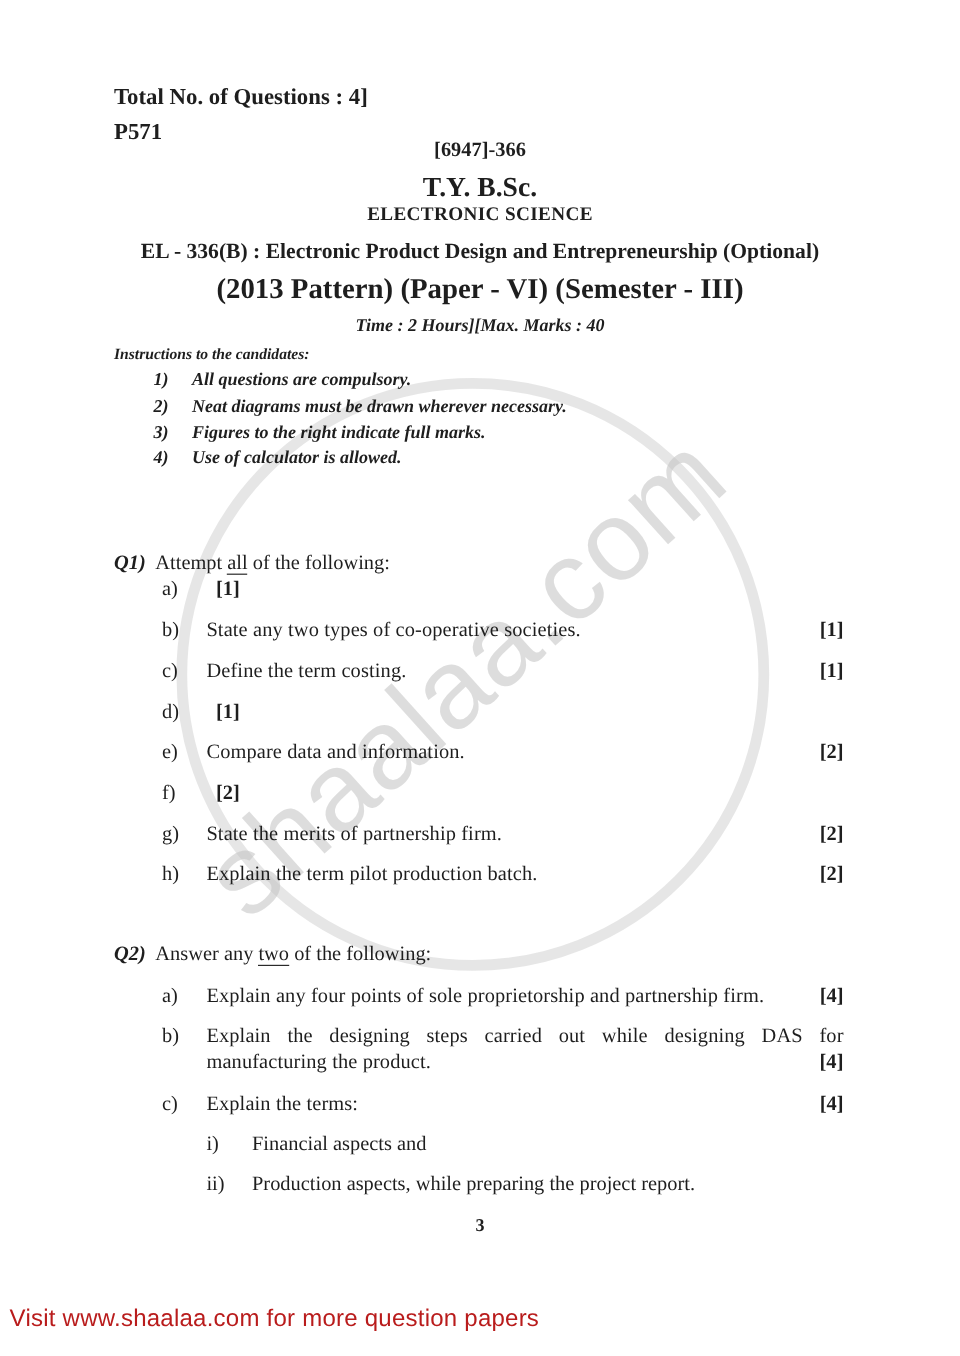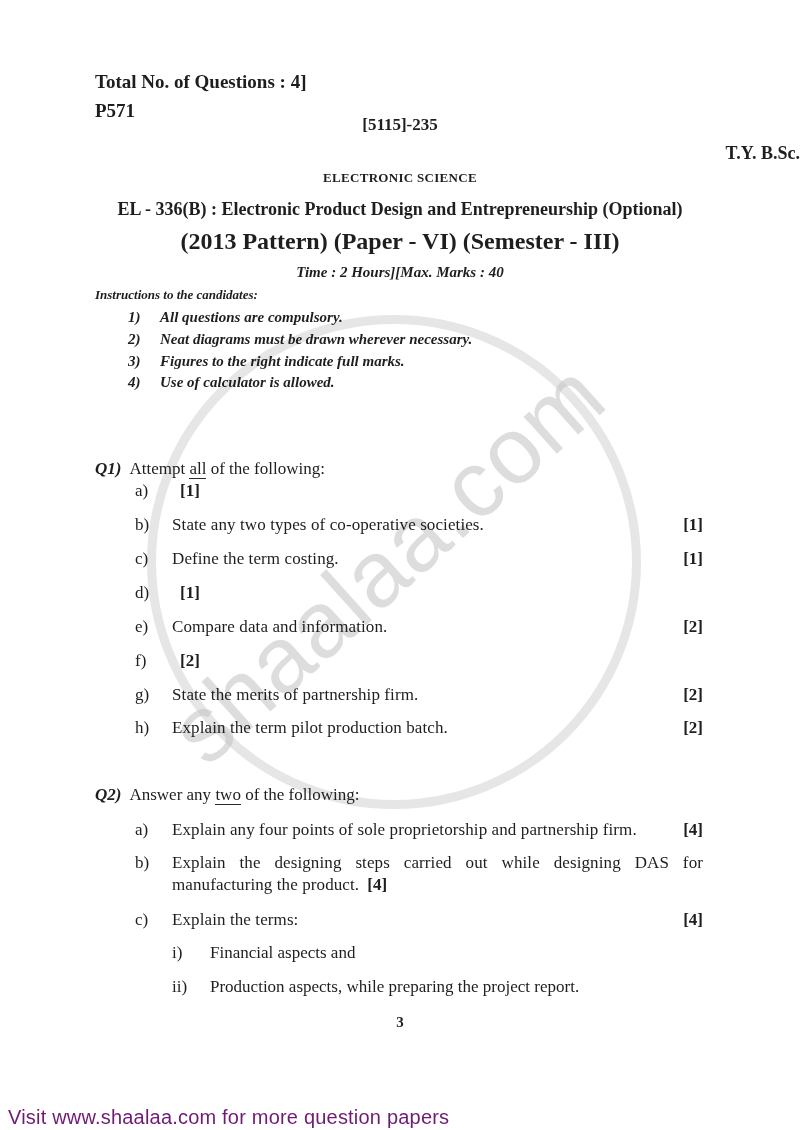--- a/index.html
+++ b/index.html
@@ -35,68 +35,67 @@
     z-index:0;
     white-space:nowrap;
   }
   .content { position:relative; z-index:1; }
 
   
   .total-note { left:95px; top:71px; font-size:19px; font-weight:700; }
   .seat-code  { left:95px; top:100px; font-size:19px; font-weight:700; }
   .cline { left:0; right:0; text-align:center; font-weight:700; }
   .paper-number { top:115px; font-size:17px; }
-  .program      { top:143px; font-size:18px;text-align:right; }
-  .subject      { top:170px; font-size:13px; letter-spacing:.3px; }
+  .program      { top:143px; font-size:23px; }
+  .subject      { top:170px; font-size:16px; letter-spacing:.3px; }
   .course-title { top:199px; font-size:18px; }
   .pattern      { top:228px; font-size:24px; }
 
   
   .time-row { left:95px; right:95px; top:264px; display:flex; justify-content:center;
               font-size:15px; font-weight:700; font-style:italic; }
   .instr-head { left:95px; top:287px; font-size:13px; font-weight:700; font-style:italic; }
   .instr-item { left:128px; right:95px; font-size:15px; font-weight:700; font-style:italic; display:flex; }
   .instr-item .num { width:32px; flex:none; }
 
   
   .q-head { left:95px; right:95px; font-size:17px; }
   .q-label { font-weight:700; font-style:italic; padding-right:8px; }
   .ul { border-bottom:1.5px solid #2a2a2a; }
   .qrow { left:135px; right:97px; display:flex; font-size:17px; line-height:22px; }
   .qrow .letter { width:37px; flex:none; }
   .qrow .qtext { flex:1; letter-spacing:.1px; }
   .qrow .marks { flex:none; font-weight:700; padding-left:8px; }
   .justify-line { text-align:justify; text-align-last:justify; }
-  .line2-row { display:flex; }
+  .line2-row { display:flex; justify-content:space-between; }
   .subrow { left:172px; right:97px; display:flex; font-size:17px; }
   .subrow .num { width:38px; flex:none; }
 
   .page-num { left:0; right:0; top:1014px; text-align:center; font-size:15px; font-weight:700; }
 
   .footer {
     left:8px; top:1088px;
     font-family:"Liberation Sans", sans-serif;
-    font-size:20px; color:#701a75;
+    font-size:20px; color:#b91c1c;
     letter-spacing:.2px;
-    margin-top:18px;
   }
 </style>
 </head>
 <body>
 
 <div class="page">
 
   <div class="wm-ring"></div>
   <div class="wm-text">shaalaa.com</div>
 
   <div class="content">
 
     <div class="abs total-note">Total No. of Questions : 4]</div>
     <div class="abs seat-code">P571</div>
-    <div class="abs cline paper-number">[5115]-235</div>
+    <div class="abs cline paper-number">[6947]-366</div>
     <div class="abs cline program">T.Y. B.Sc.</div>
     <div class="abs cline subject">ELECTRONIC SCIENCE</div>
     <div class="abs cline course-title">EL - 336(B) : Electronic Product Design and Entrepreneurship (Optional)</div>
     <div class="abs cline pattern">(2013 Pattern) (Paper - VI) (Semester - III)</div>
 
     <div class="abs time-row">
       <span>Time : 2 Hours]</span>
       <span>[Max. Marks : 40</span>
     </div>
 

